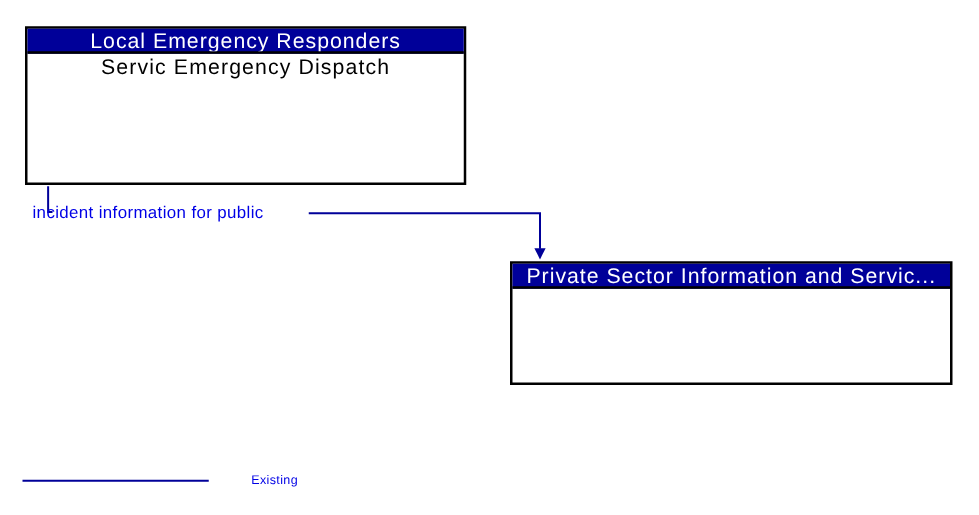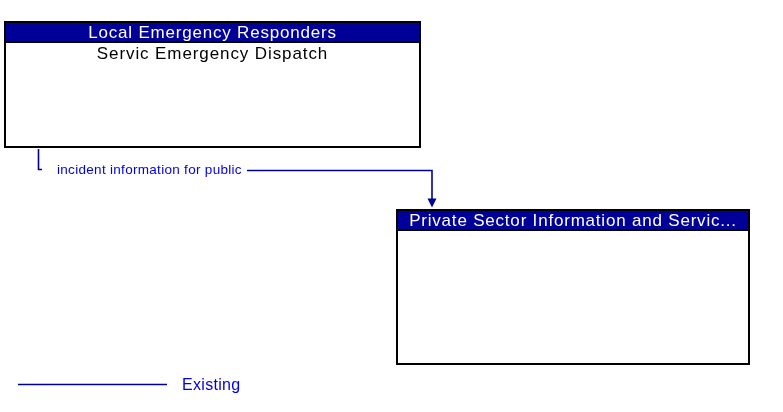--- a/index.html
+++ b/index.html
@@ -18,22 +18,22 @@
     width: 783px;
     height: 412px;
     background: #FFFFFF;
     overflow: hidden;
   }
   .entity-box {
     position: absolute;
     background: var(--box-bg);
     border: 2px solid var(--box-border);
   }
-  .box-left  { left: 4px;  top: 21px;  width: 417px; height: 127px; }
-  .box-right { left: 396px; top: 209px; width: 354px; height: 156px; }
+  .box-left  { left: 20px;  top: 21px;  width: 353px; height: 127px; }
+  .box-right { left: 408px; top: 209px; width: 354px; height: 99px; }
   .entity-header {
     height: 20px;
     background: var(--header-bg);
     color: var(--header-text);
     border-bottom: 2px solid var(--box-border);
     font-size: 17px;
     letter-spacing: 0.8px;
     line-height: 19px;
     text-align: center;
     white-space: nowrap;
@@ -54,34 +54,34 @@
     pointer-events: none;
   }
   .flow-stroke {
     fill: none;
     stroke: var(--line);
     stroke-width: 1.6;
   }
   .arrow-fill { fill: var(--line); stroke: none; }
   .flow-label {
     position: absolute;
-    left: 57px;
+    left: 26px;
     top: 162px;
     color: var(--link-text);
     font-size: 13.5px;
     letter-spacing: 0.3px;
     line-height: 16px;
     white-space: nowrap;
   }
   .legend-label {
     position: absolute;
-    left: 182px;
+    left: 201px;
     top: 377px;
     color: var(--link-text);
-    font-size: 16px;
+    font-size: 10px;
     letter-spacing: 0.3px;
     line-height: 16px;
     white-space: nowrap;
   }
 </style>
 </head>
 <body>
 
 <div class="canvas">
 

